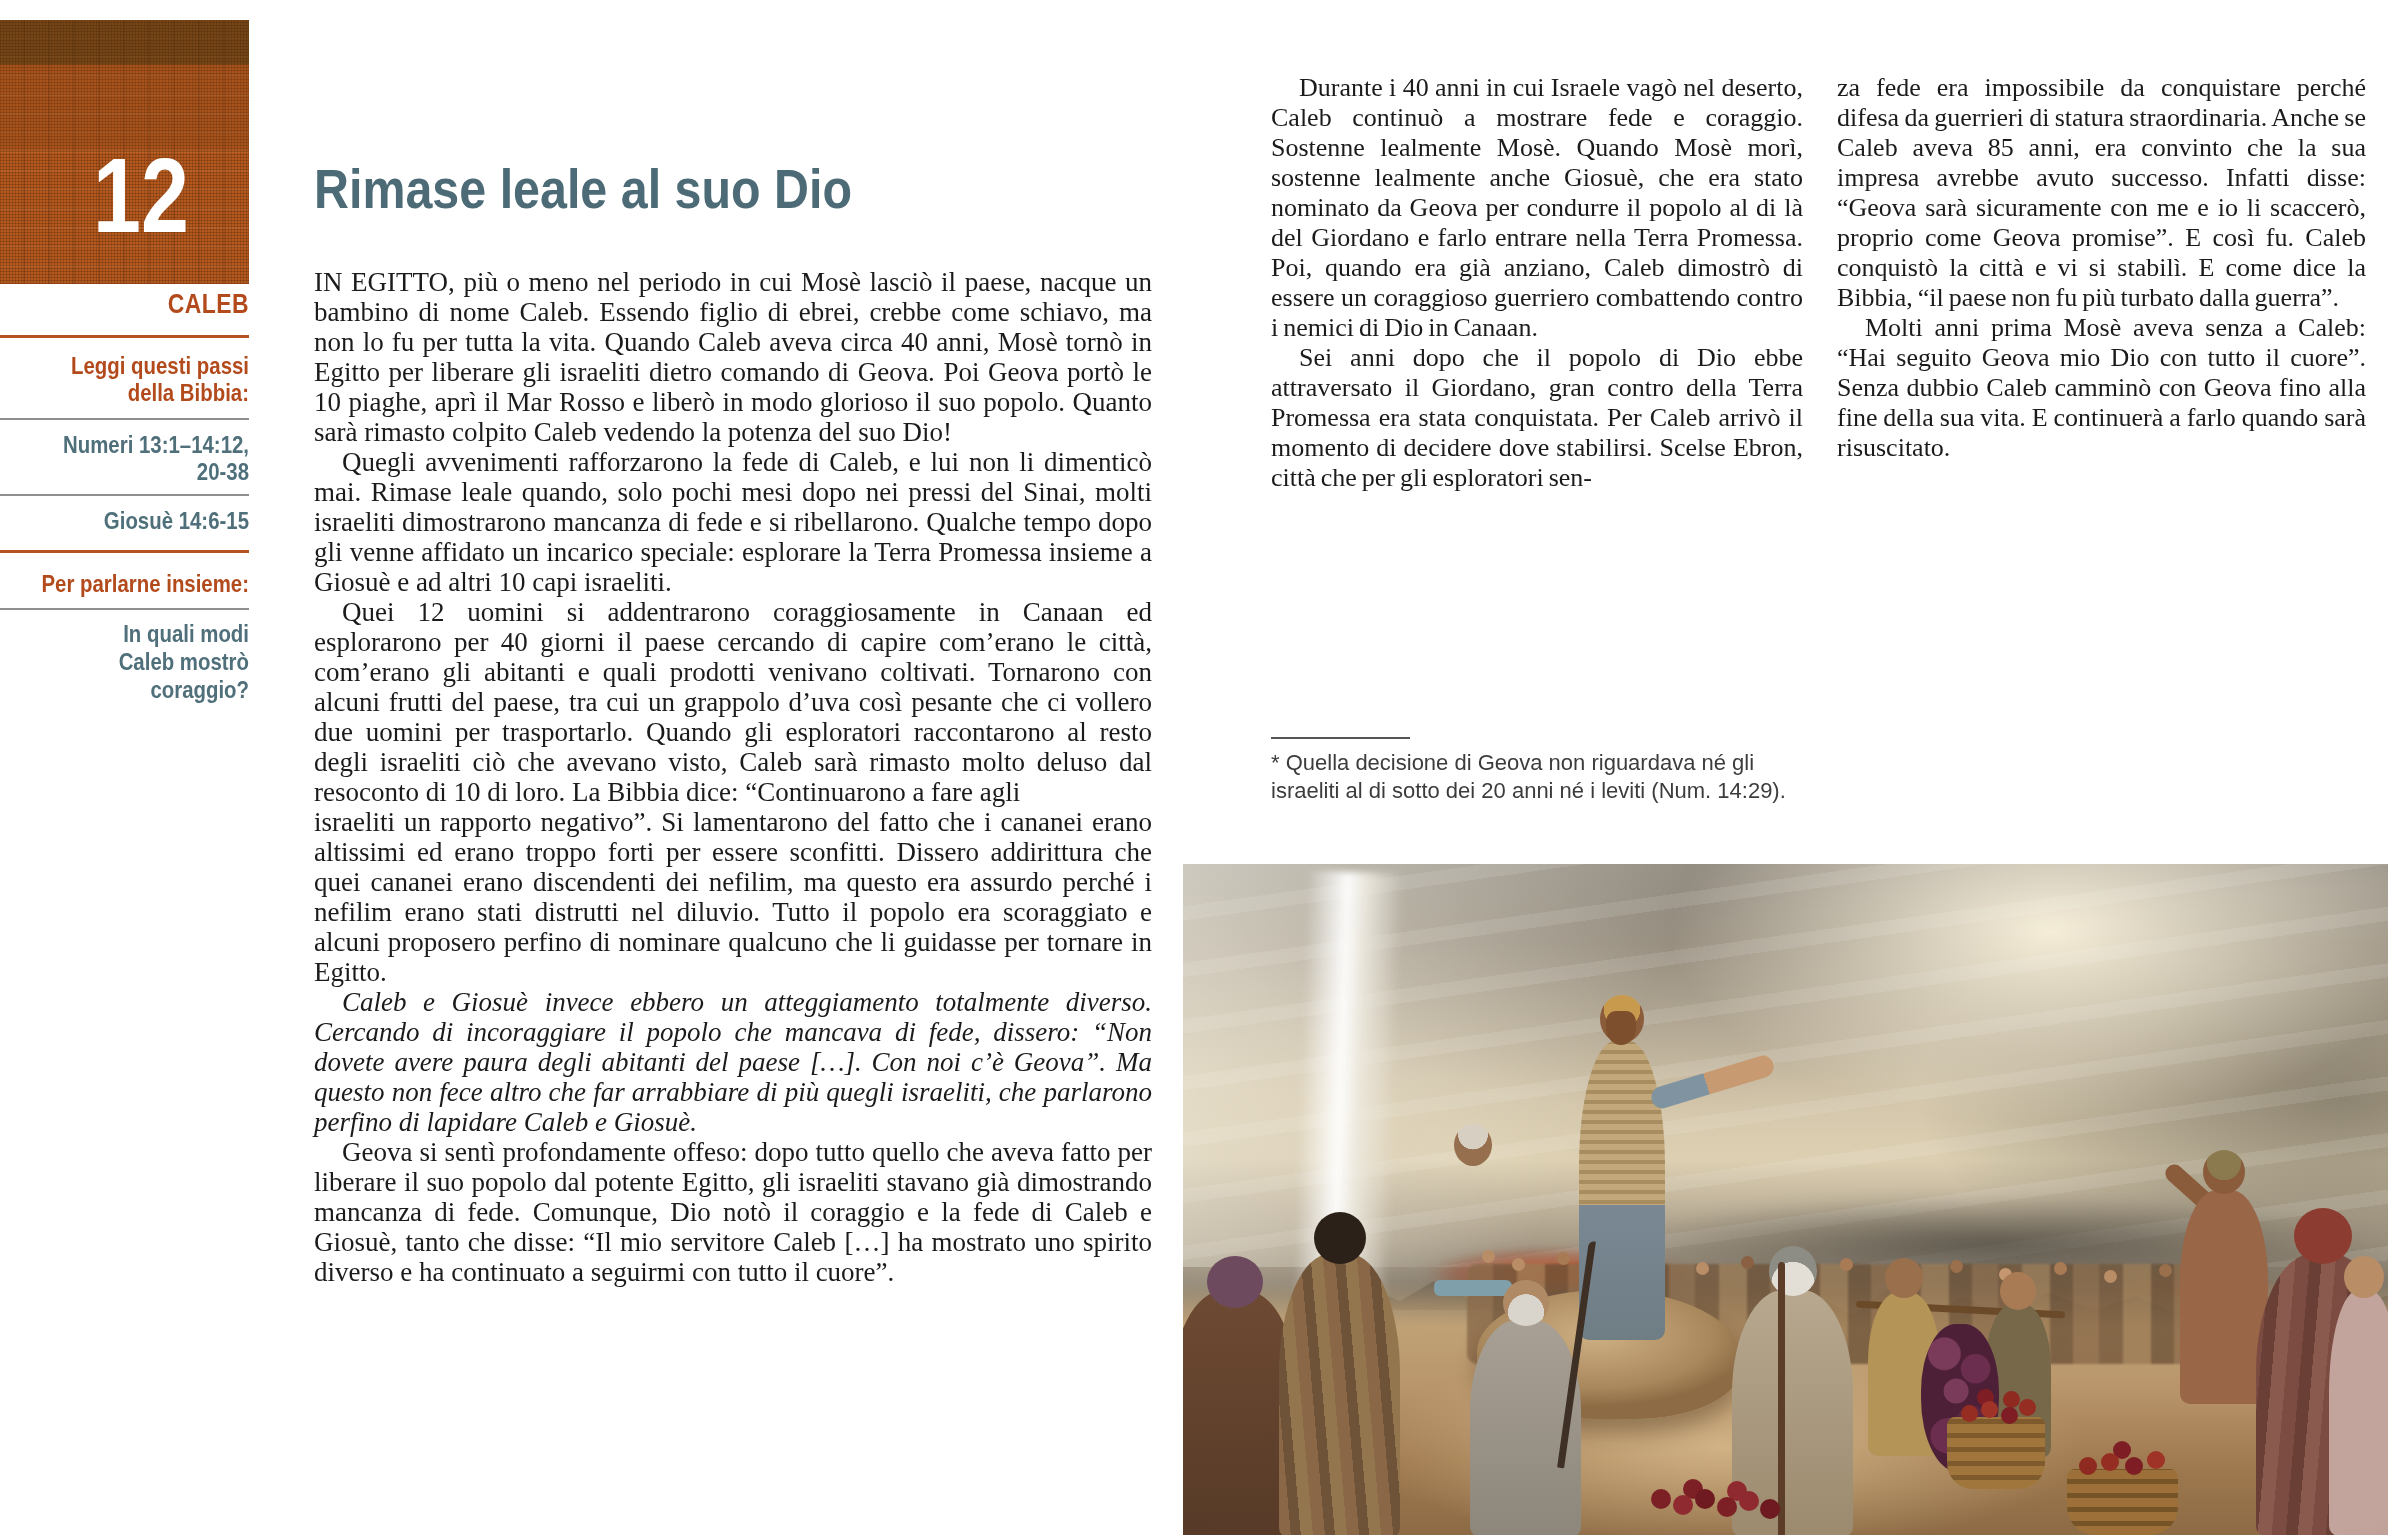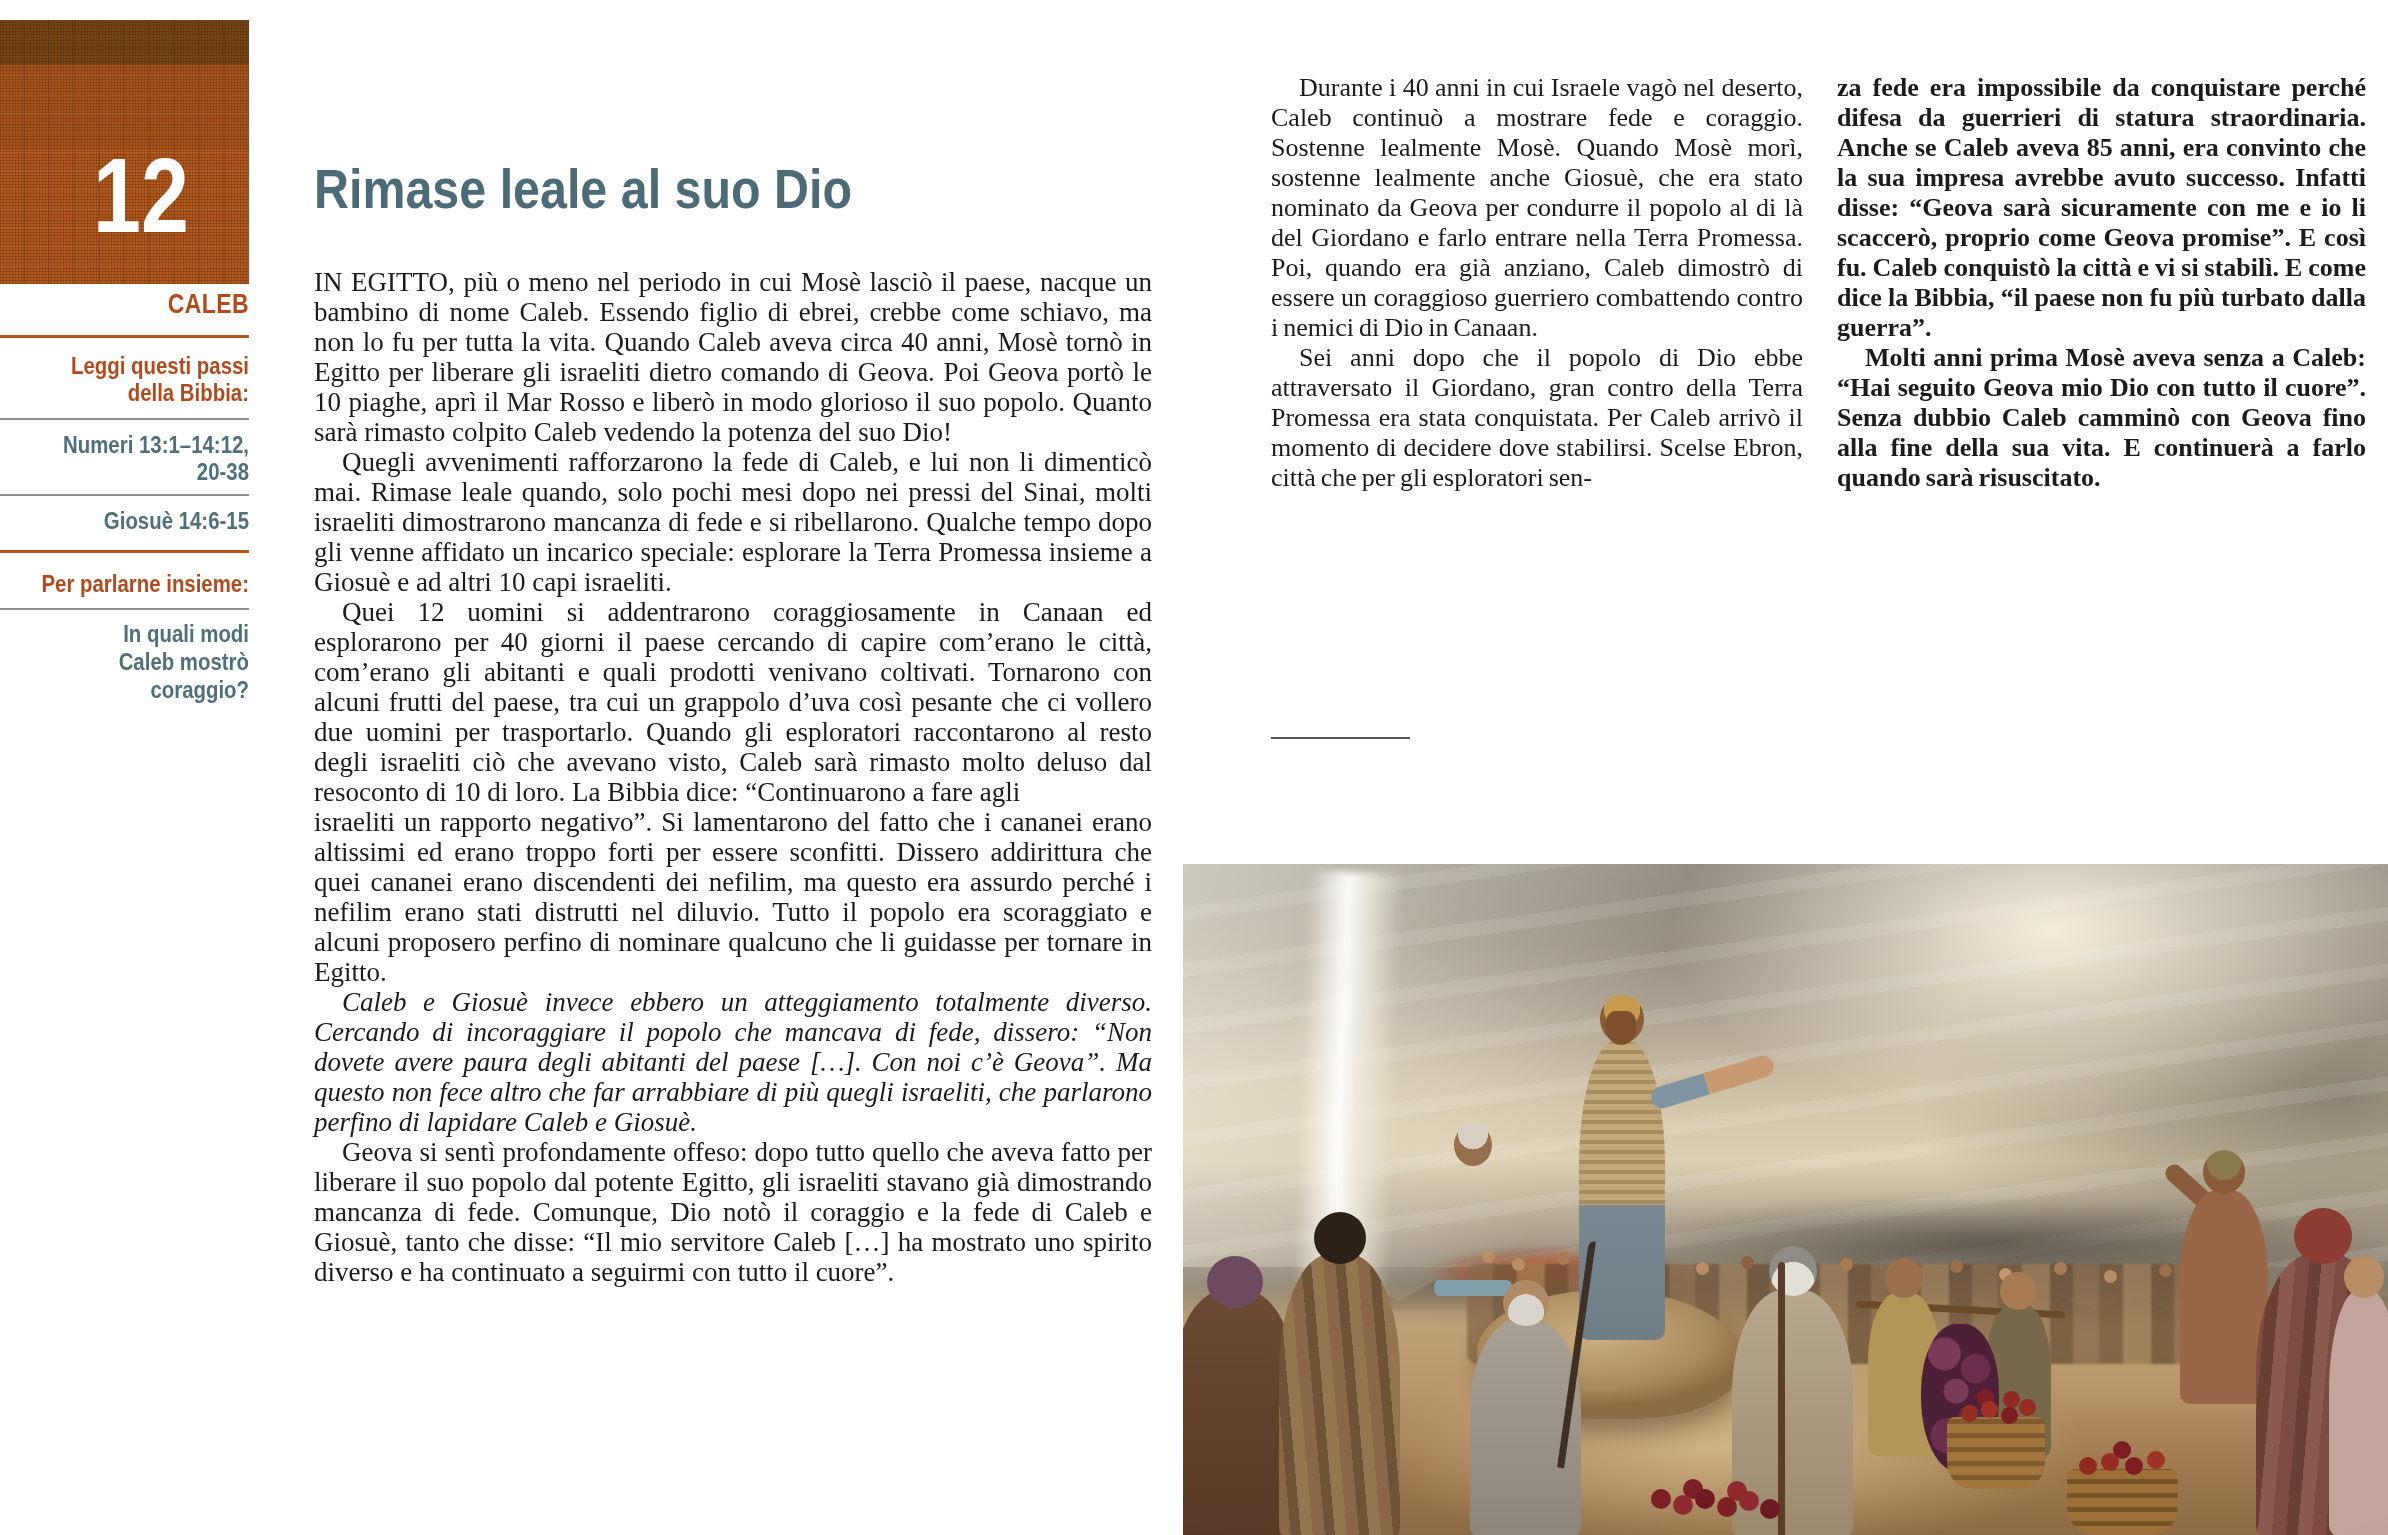--- a/index.html
+++ b/index.html
@@ -66,21 +66,21 @@
     font-family:"Liberation Sans",sans-serif;font-weight:bold;
     font-size:25px;line-height:34px;color:#b34a1c;text-align:left;text-indent:0;
   }
   
   .rcol{
     position:absolute;top:73px;width:532px;
     font-size:26px;line-height:30px;text-align:justify;
     word-spacing:-1.5px;overflow:hidden;hyphens:auto;
   }
   .rcol1{left:1271px;height:659px;}
-  .rcol2{left:1837px;width:529px;height:659px;font-weight:bold;}
+  .rcol2{left:1837px;width:529px;height:659px;}
   .rcol p{margin:0;}
   .footnote{
     position:absolute;left:1271px;top:737px;width:537px;
     font-family:"Liberation Sans",sans-serif;font-size:22px;line-height:28px;color:#3c3c3c;
   }
   .footnote-rule{border:0;border-top:2px solid #555;width:139px;margin:0 0 10px 0;}
   
   .illu{position:absolute;left:1183px;top:864px;width:1205px;height:672px;overflow:hidden;background:#b5a68d;}
   .illu *{position:absolute;}
   .sky{left:0;top:0;right:0;bottom:0;background:
@@ -209,20 +209,21 @@
   <p class="bp ind">Geova si sentì profondamente offeso: dopo tutto quello che aveva fatto per liberare il suo popolo dal potente Egitto, gli israeliti stavano già dimostrando mancanza di fede. Comunque, Dio notò il coraggio e la fede di Caleb e Giosuè, tanto che disse: “Il mio servitore Caleb […] ha mostrato uno spirito diverso e ha continuato a seguirmi con tutto il cuore”.</p>
 </main>
 
 <section class="rcol rcol1">
   <p class="ind">Durante i 40 anni in cui Israele vagò nel deserto, Caleb continuò a mostrare fede e coraggio. Sostenne lealmente Mosè. Quando Mosè morì, sostenne lealmente anche Giosuè, che era stato nominato da Geova per condurre il popolo al di là del Giordano e farlo entrare nella Terra Promessa. Poi, quando era già anziano, Caleb dimostrò di essere un coraggioso guerriero combattendo contro i nemici di Dio in Canaan.</p>
   <p class="ind">Sei anni dopo che il popolo di Dio ebbe attraversato il Giordano, gran contro della Terra Promessa era stata conquistata. Per Caleb arrivò il momento di decidere dove stabilirsi. Scelse Ebron, città che per gli esploratori sen-</p>
 </section>
 
 <div class="footnote">
   <hr class="footnote-rule">
+  <div>* Quella decisione di Geova non riguardava né gli israeliti al di sotto dei 20 anni né i leviti (Num. 14:29).</div>
 </div>
 
 <section class="rcol rcol2">
   <p>za fede era impossibile da conquistare perché difesa da guerrieri di statura straordinaria. Anche se Caleb aveva 85 anni, era convinto che la sua impresa avrebbe avuto successo. Infatti disse: “Geova sarà sicuramente con me e io li scaccerò, proprio come Geova promise”. E così fu. Caleb conquistò la città e vi si stabilì. E come dice la Bibbia, “il paese non fu più turbato dalla guerra”.</p>
   <p class="ind">Molti anni prima Mosè aveva senza a Caleb: “Hai seguito Geova mio Dio con tutto il cuore”. Senza dubbio Caleb camminò con Geova fino alla fine della sua vita. E continuerà a farlo quando sarà risuscitato.</p>
 </section>
 
 <figure class="illu" style="margin:0" aria-label="Caleb, in piedi su una roccia, parla con coraggio a una folla di israeliti ostili; dietro di lui Giosuè a braccia conserte e la colonna di nuvola; in primo piano anziani con bastoni, un enorme grappolo d’uva portato con una stanga e ceste di melograni.">
   <div class="sky"></div>
   <div class="rays"></div>

